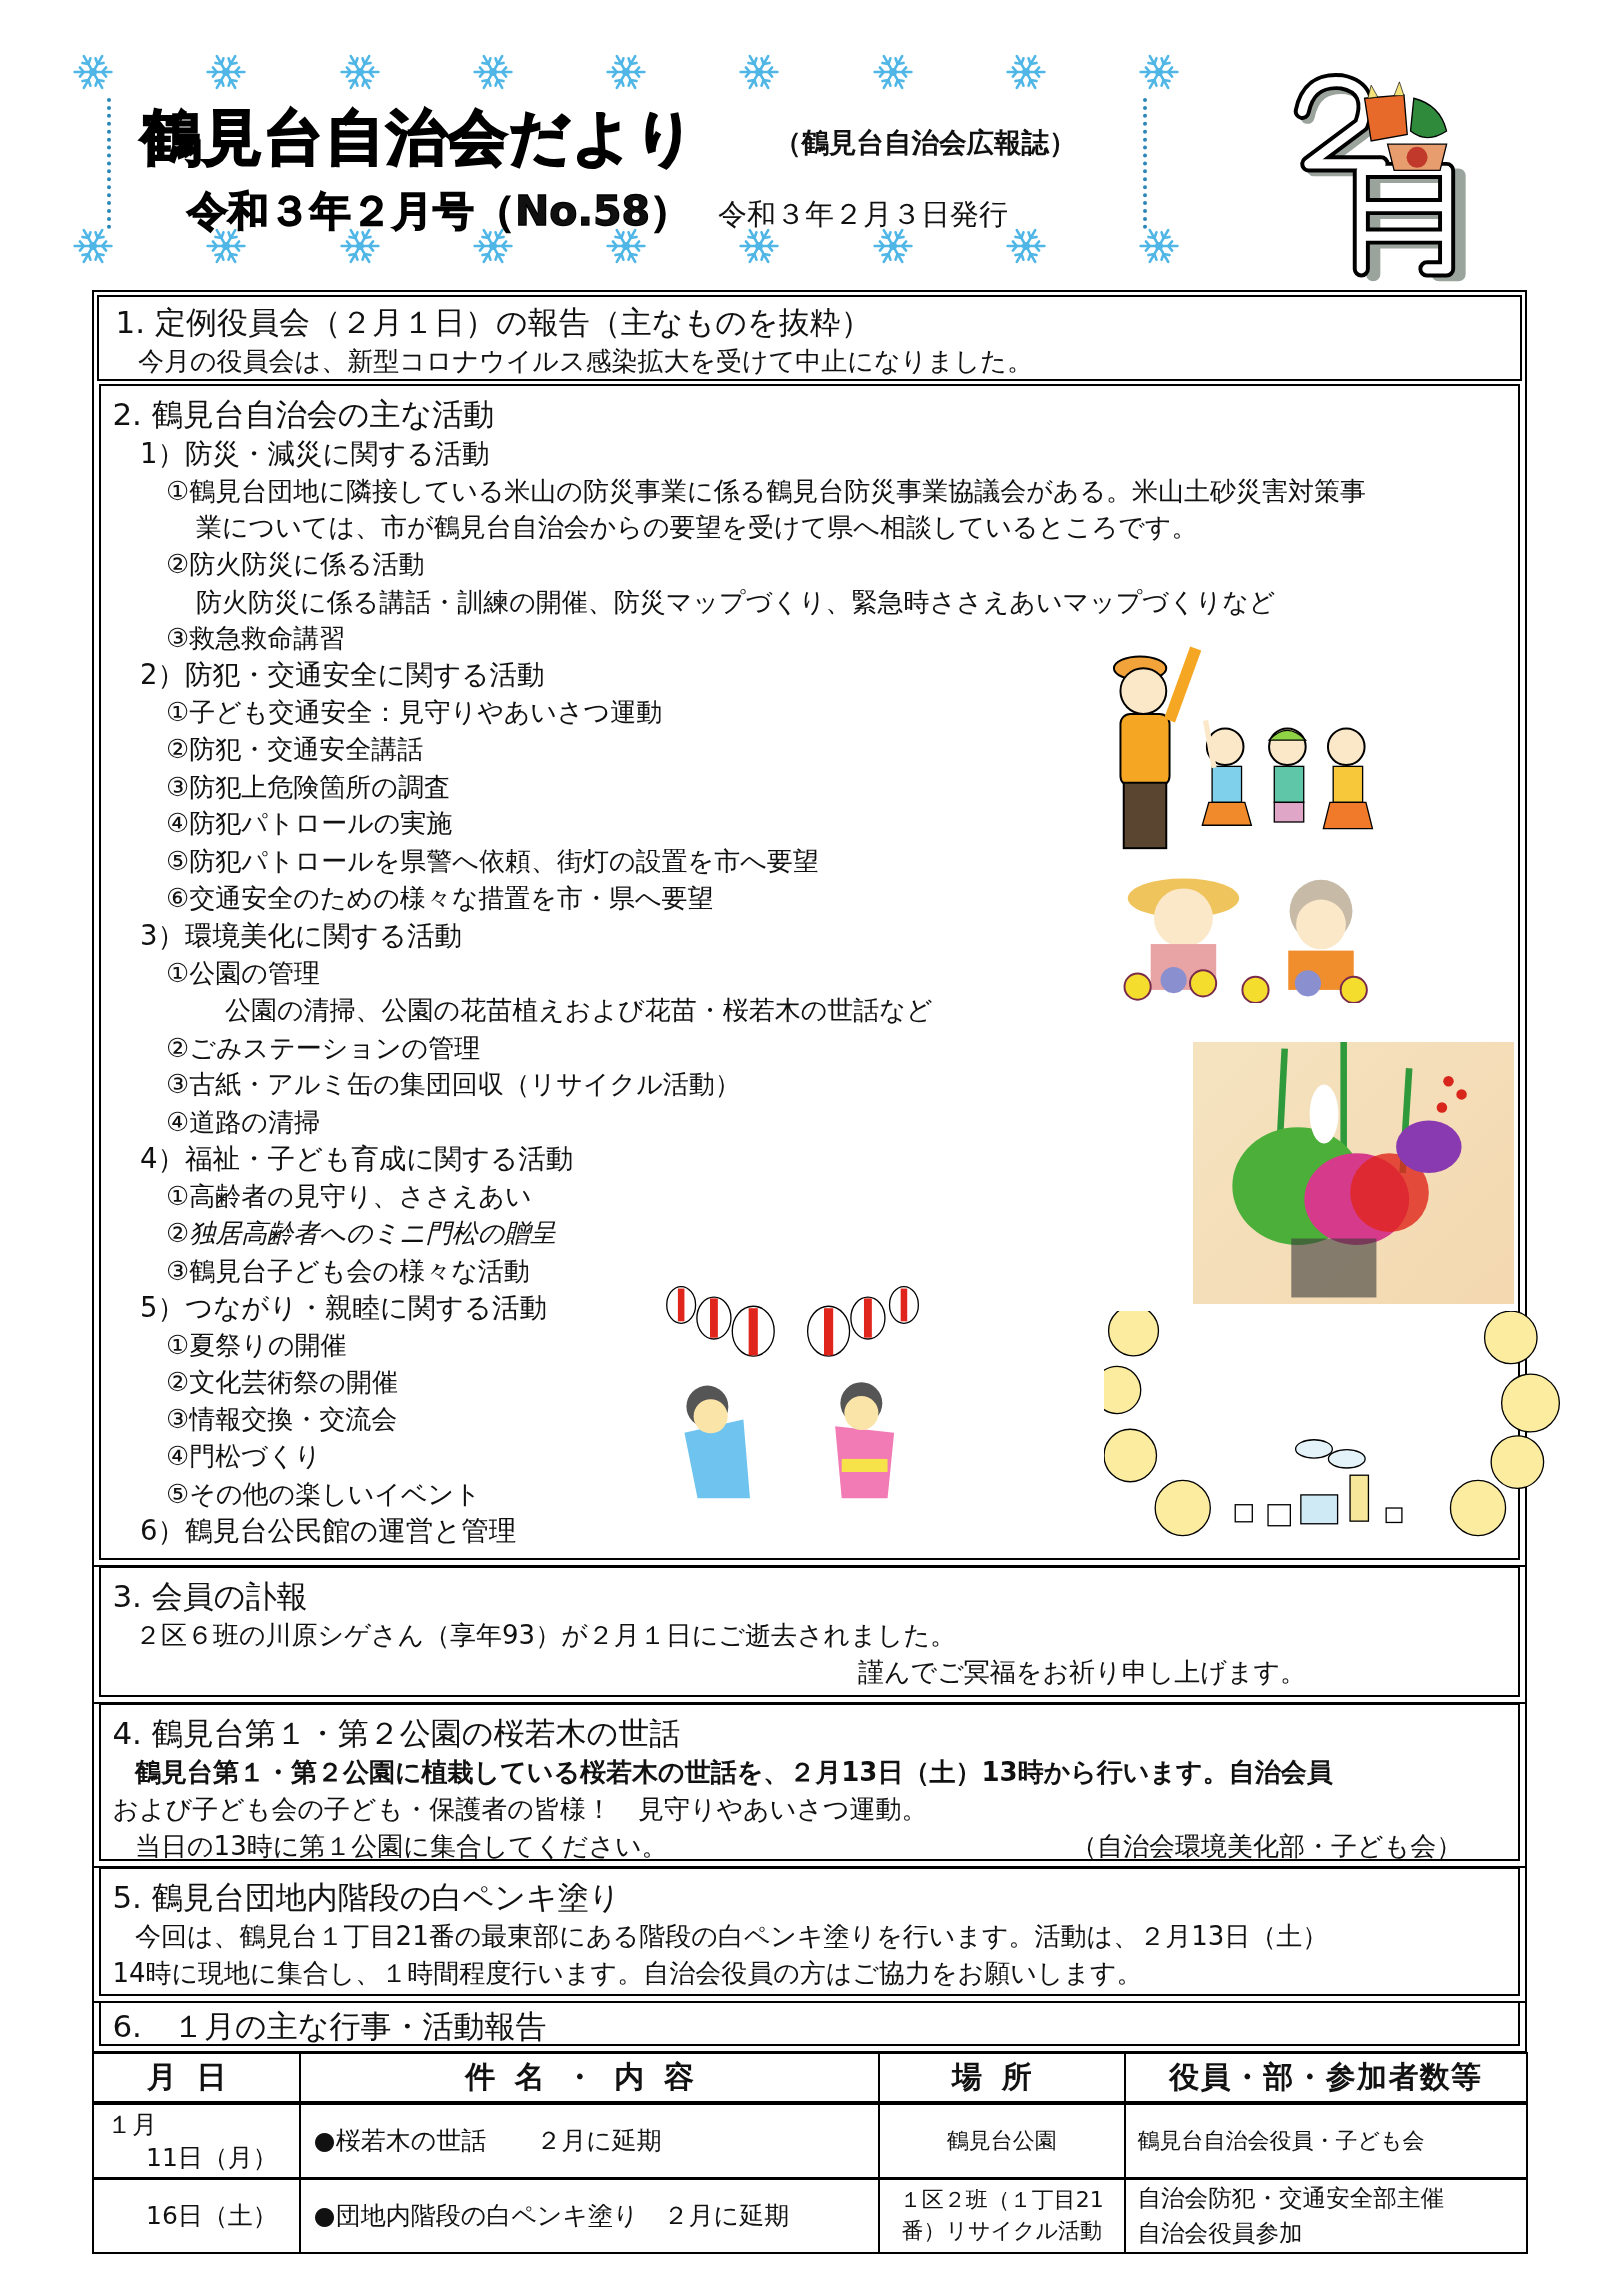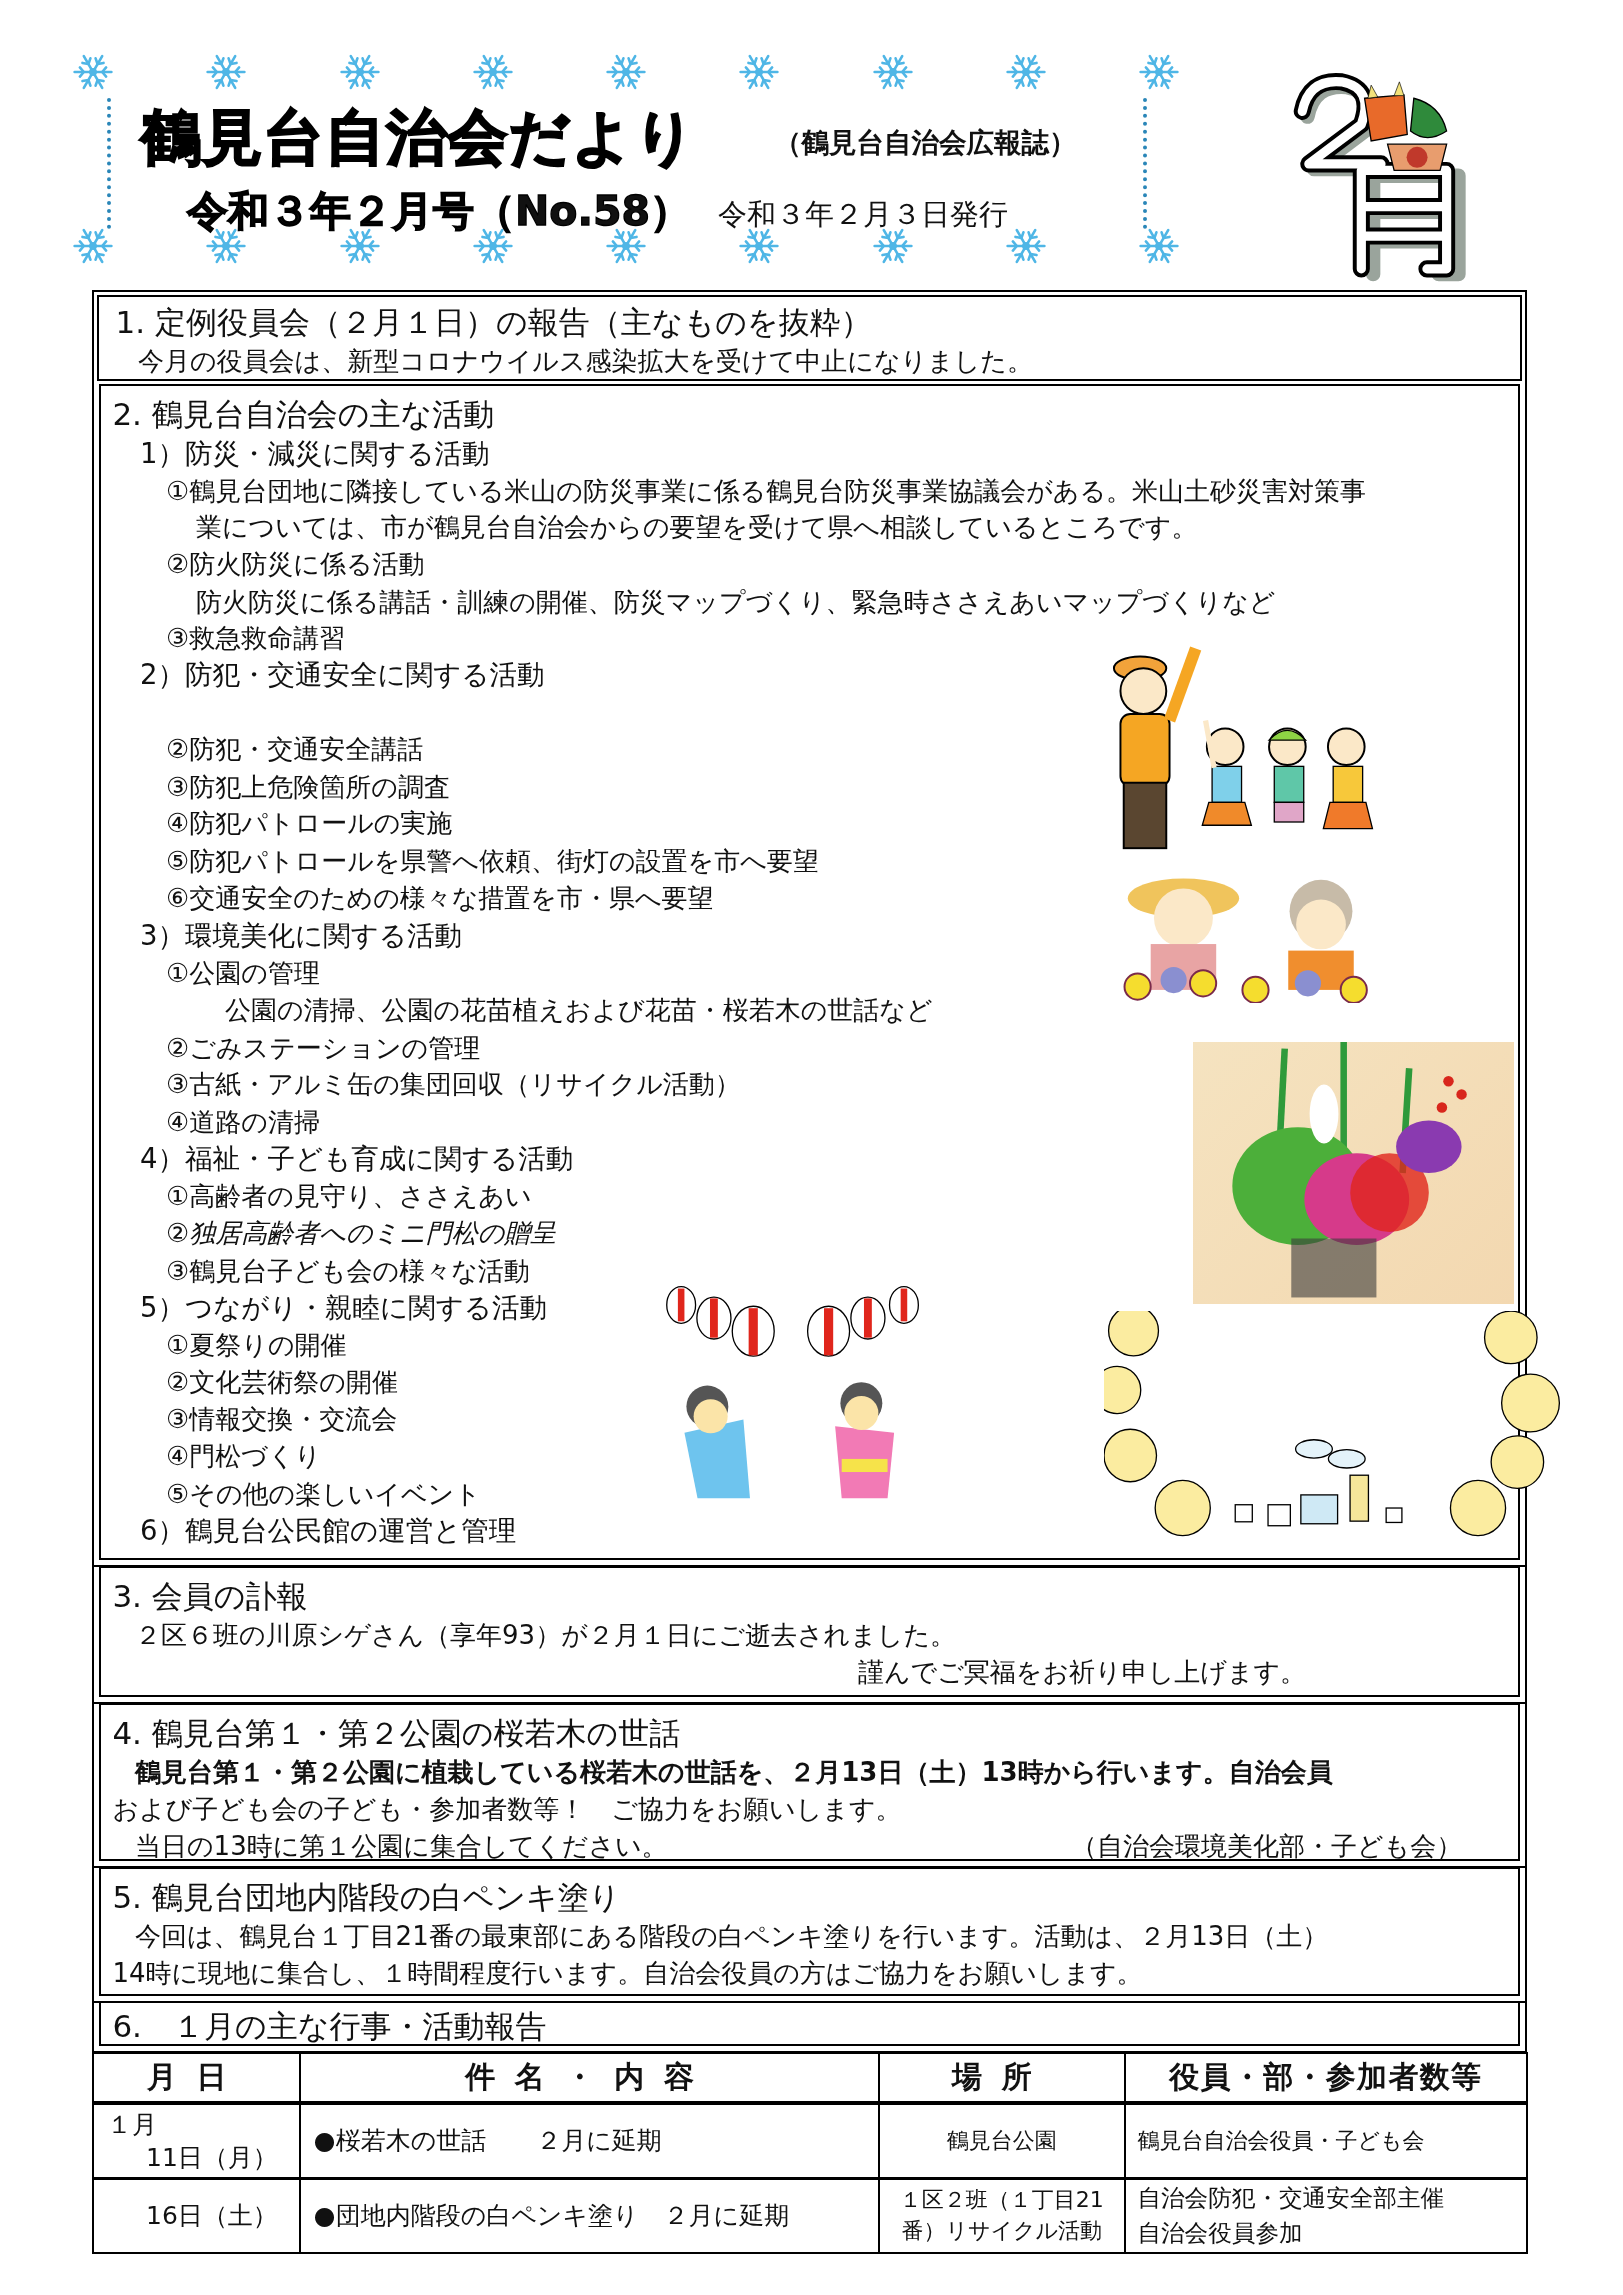--- a/index.html
+++ b/index.html
@@ -338,20 +338,21 @@
   <div class="sec-title" style="left:18.4px;top:14.4px;">2.  鶴見台自治会の主な活動</div>
 
   <div class="line sub-head" style="left:46px;top:56px;">1）防災・減災に関する活動</div>
   <div class="line" style="left:72px;top:94px;">①鶴見台団地に隣接している米山の防災事業に係る鶴見台防災事業協議会がある。米山土砂災害対策事</div>
   <div class="line" style="left:102px;top:130px;">業については、市が鶴見台自治会からの要望を受けて県へ相談しているところです。</div>
   <div class="line" style="left:72px;top:167px;">②防火防災に係る活動</div>
   <div class="line" style="left:102px;top:205px;">防火防災に係る講話・訓練の開催、防災マップづくり、緊急時ささえあいマップづくりなど</div>
   <div class="line" style="left:72px;top:241px;">③救急救命講習</div>
 
   <div class="line sub-head" style="left:46px;top:277px;">2）防犯・交通安全に関する活動</div>
+  <div class="line" style="left:72px;top:315px;">①子ども交通安全：見守りやあいさつ運動</div>
   <div class="line" style="left:72px;top:352px;">②防犯・交通安全講話</div>
   <div class="line" style="left:72px;top:390px;">③防犯上危険箇所の調査</div>
   <div class="line" style="left:72px;top:426px;">④防犯パトロールの実施</div>
   <div class="line" style="left:72px;top:464px;">⑤防犯パトロールを県警へ依頼、街灯の設置を市へ要望</div>
   <div class="line" style="left:72px;top:501px;">⑥交通安全のための様々な措置を市・県へ要望</div>
 
   <div class="line sub-head" style="left:46px;top:538px;">3）環境美化に関する活動</div>
   <div class="line" style="left:72px;top:576px;">①公園の管理</div>
   <div class="line" style="left:131px;top:613px;">公園の清掃、公園の花苗植えおよび花苗・桜若木の世話など</div>
   <div class="line" style="left:72px;top:651px;">②ごみステーションの管理</div>
@@ -498,21 +499,21 @@
   <div class="inner" style="top:3.9px;"></div>
   <div class="sec-title" style="left:18.4px;top:14.4px;">3.  会員の訃報</div>
   <div class="line" style="left:41px;top:56px;">２区６班の川原シゲさん（享年93）が２月１日にご逝去されました。</div>
   <div class="line" style="left:764px;top:93px;">謹んでご冥福をお祈り申し上げます。</div>
 </div>
 
 <div class="outer-frame" style="top:1699px;height:169px;border-top:none;">
   <div class="inner" style="top:3.9px;"></div>
   <div class="sec-title" style="left:18.4px;top:14.4px;">4.  鶴見台第１・第２公園の桜若木の世話</div>
   <div class="line" style="left:41px;top:56px;font-weight:bold;">鶴見台第１・第２公園に植栽している桜若木の世話を、２月13日（土）13時から行います。自治会員</div>
-  <div class="line" style="left:18.4px;top:93px;">および子ども会の子ども・参加者数等！　ご協力をお願いします。</div>
+  <div class="line" style="left:18.4px;top:93px;">および子ども会の子ども・保護者の皆様！　見守りやあいさつ運動。</div>
   <div class="line" style="left:41px;top:130px;">当日の13時に第１公園に集合してください。</div>
   <div class="line" style="left:977px;top:130px;">（自治会環境美化部・子ども会）</div>
 </div>
 
 <div class="outer-frame" style="top:1863px;height:140px;border-top:none;">
   <div class="inner" style="top:3.9px;"></div>
   <div class="sec-title" style="left:18.4px;top:14.4px;">5.  鶴見台団地内階段の白ペンキ塗り</div>
   <div class="line" style="left:41px;top:56px;">今回は、鶴見台１丁目21番の最東部にある階段の白ペンキ塗りを行います。活動は、２月13日（土）</div>
   <div class="line" style="left:18.4px;top:93px;">14時に現地に集合し、１時間程度行います。自治会役員の方はご協力をお願いします。</div>
 </div>

